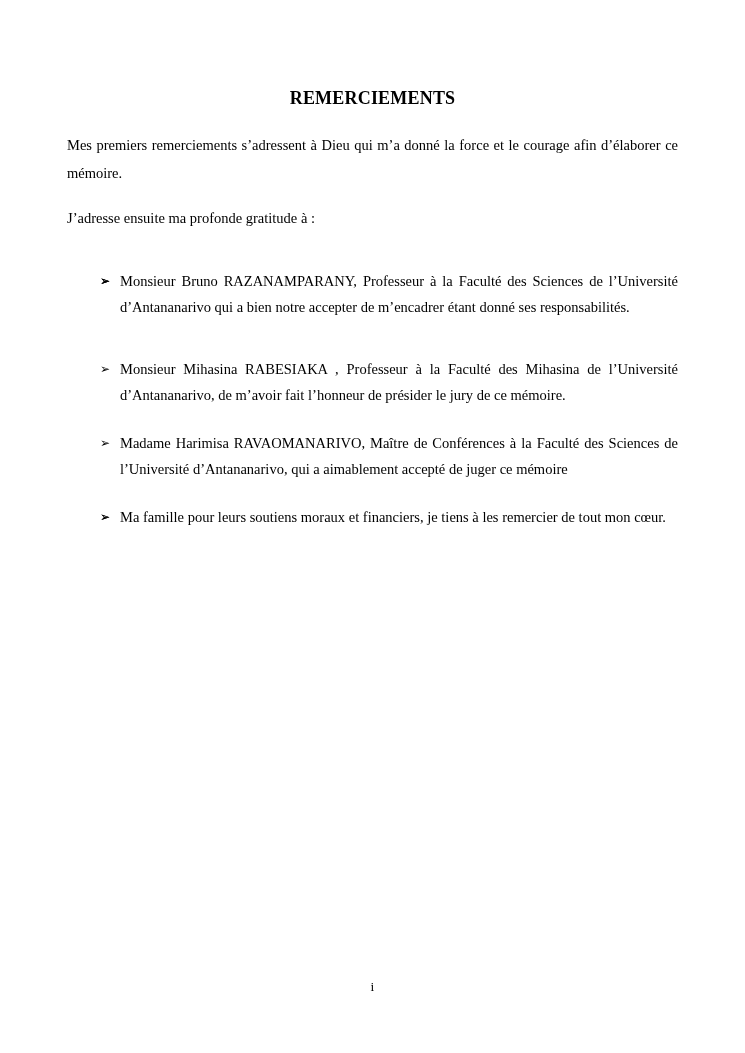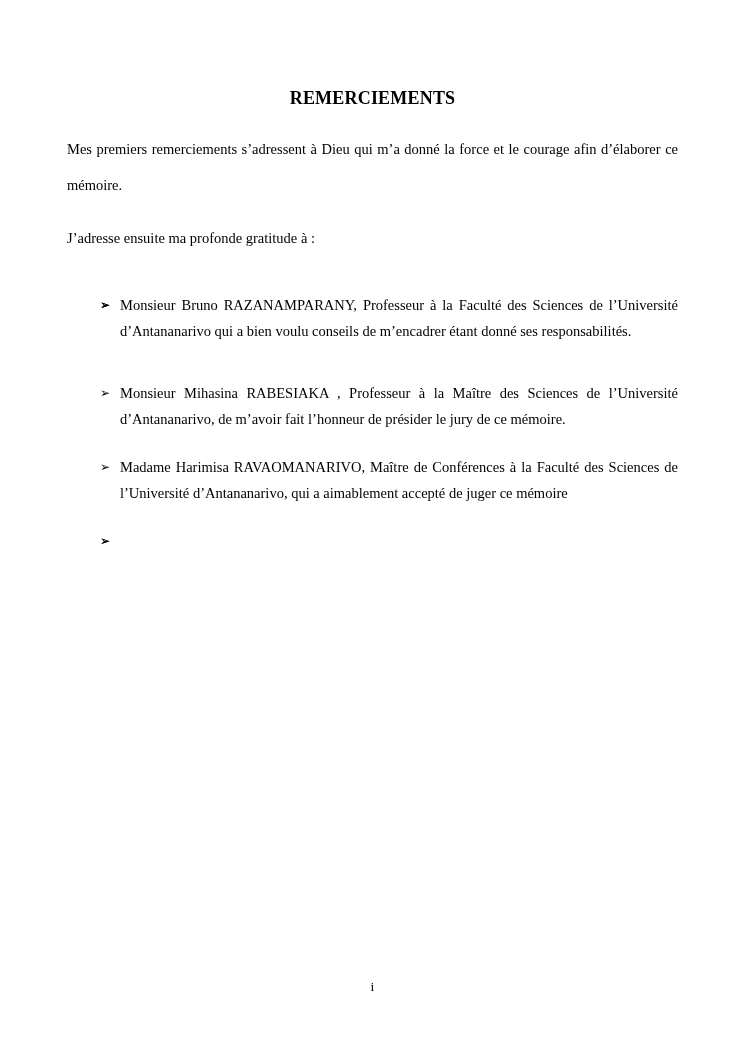--- a/index.html
+++ b/index.html
@@ -22,21 +22,21 @@
   }
   .doc-title {
     text-align: center;
     font-size: 18px;
     font-weight: bold;
     margin: 0 0 22px 0;
     letter-spacing: 0.2px;
   }
   .para {
     text-align: justify;
-    line-height: 36px;
+    line-height: 28px;
     margin: 0 0 17px 0;
   }
   .gratitude {
     margin: 0 0 16px 0;
   }
   .ack-list {
     list-style: none;
     margin: 0;
     padding: 0;
   }
@@ -83,38 +83,39 @@
     <li class="ack-item">
       <span class="bullet">➢</span>
     </li>
 
     <li class="ack-item gap-lg">
       <span class="bullet">➢</span>
     </li>
 
     <li class="ack-item gap-lg">
       <span class="bullet">➢</span>
-      <span>Monsieur Bruno RAZANAMPARANY, Professeur à la Faculté des Sciences de l’Université d’Antananarivo qui a bien voulu conseils de m’encadrer étant donné ses responsabilités.</span>
+      <span>Monsieur Bruno RAZANAMPARANY, Professeur à la Faculté des Sciences de l’Université d’Antananarivo qui a bien notre accepter de m’encadrer étant donné ses responsabilités.</span>
     </li>
 
     <li class="ack-item">
       <span class="bullet">➢</span>
-      <span>Monsieur Mihasina RABESIAKA , Professeur à la Maître des Sciences de l’Université d’Antananarivo, de m’avoir fait l’honneur de présider le jury de ce mémoire.</span>
+      <span>Monsieur Mihasina RABESIAKA , Professeur à la Faculté des Mihasina de l’Université d’Antananarivo, de m’avoir fait l’honneur de présider le jury de ce mémoire.</span>
     </li>
 
     <li class="ack-item">
       <span class="bullet">➢</span>
       <span>Madame Harimisa RAVAOMANARIVO, Maître de Conférences à la Faculté des Sciences de l’Université d’Antananarivo, qui a aimablement accepté de juger ce mémoire</span>
     </li>
 
     <li class="ack-item">
       <span class="bullet">➢</span>
     </li>
 
     <li class="ack-item">
       <span class="bullet">➢</span>
+      <span>Ma famille pour leurs soutiens moraux et financiers, je tiens à les remercier de tout mon cœur.</span>
     </li>
 
   </ul>
 
   <div class="page-footer">i</div>
 
 </div>
 
 </body></html>

